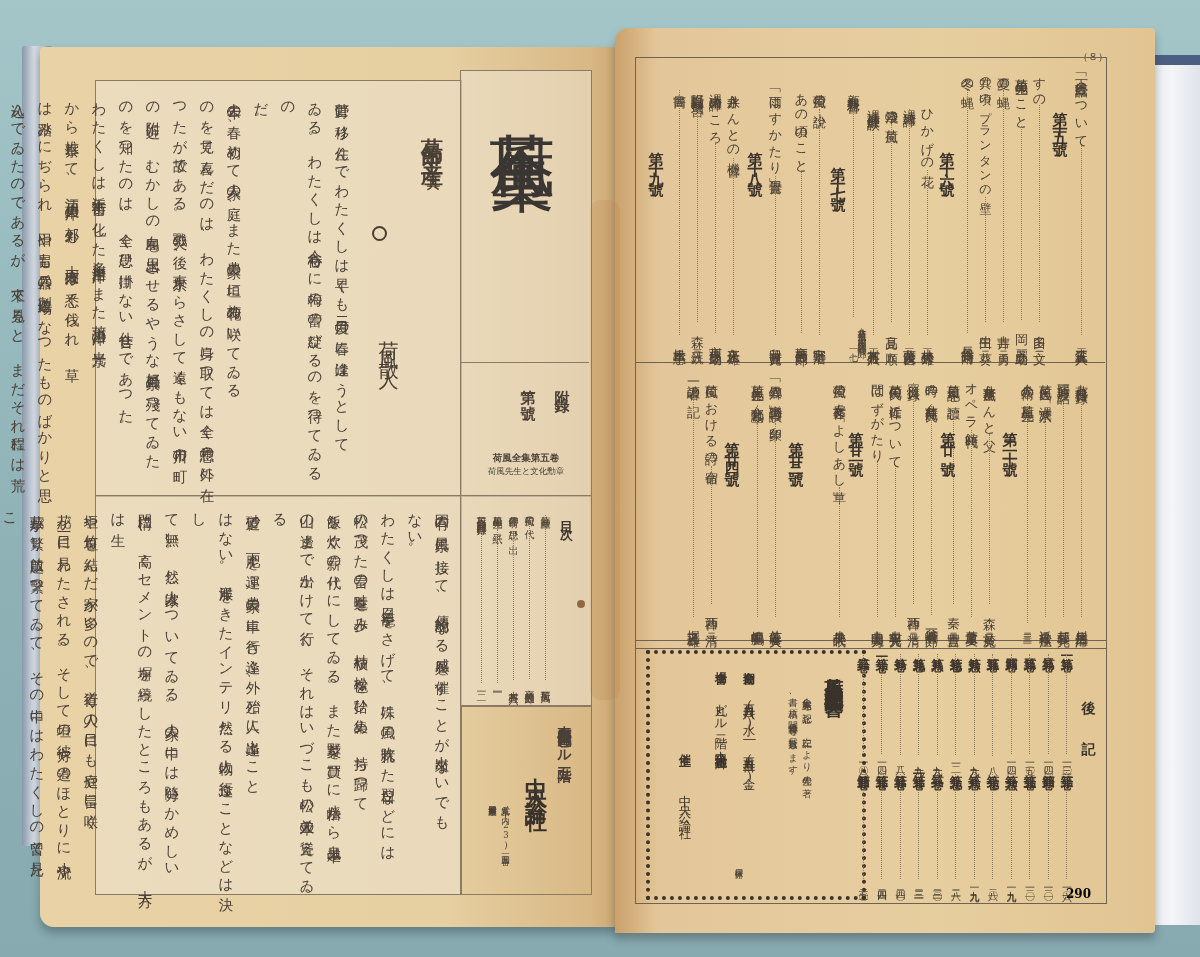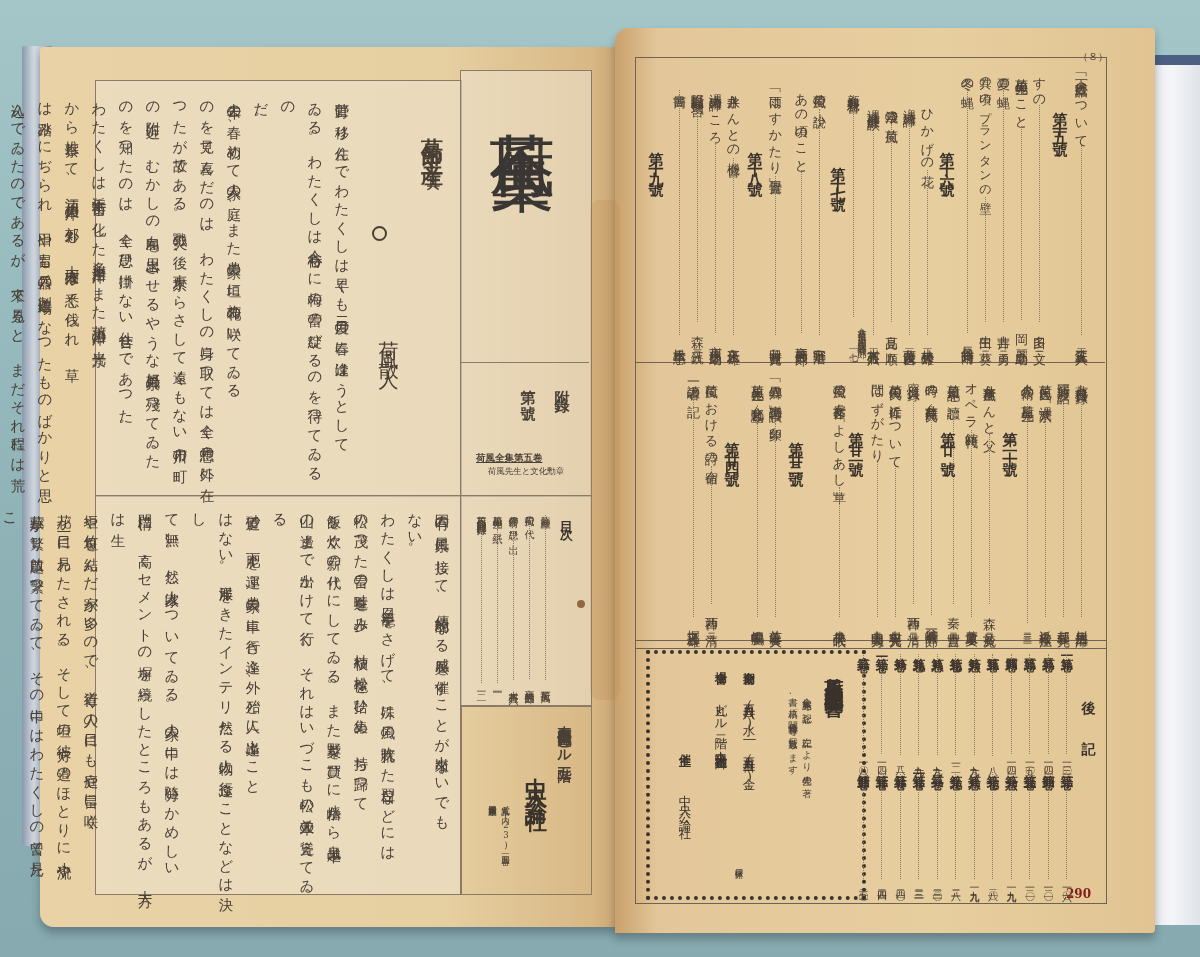--- a/index.html
+++ b/index.html
@@ -72,21 +72,21 @@
   .notice-title { position:absolute; font-size:19px; font-weight:bold; letter-spacing:2px; color:#3a332c; }
   .notice-small { position:absolute; font-size:9.5px; letter-spacing:1px; color:#4a4038; }
   .notice-lbl { position:absolute; font-size:12px; font-weight:bold; color:#3a332c; }
   .notice-val { position:absolute; font-size:12.5px; letter-spacing:1px; color:#3a332c; }
 
   .vol-col { position:absolute; font-size:12.5px; font-weight:bold; letter-spacing:1px; color:#3f362d; display:flex; flex-direction:column; align-items:center; }
   .vol-col .t { writing-mode:vertical-rl; text-orientation:upright; }
   .vol-col .d { flex:1; border-right:1px dotted #8a7b68; width:0; margin:3px 0; }
   .vol-col .p { writing-mode:vertical-rl; text-orientation:upright; font-size:10px; font-weight:normal; }
   .atogaki { position:absolute; font-size:14px; font-weight:bold; letter-spacing:1px; color:#3a332c; }
-  .page-num { position:absolute; left:1066px; top:887px; font-size:12px; font-weight:bold; color:#7f1d1d; }
+  .page-num { position:absolute; left:1066px; top:887px; font-size:12px; font-weight:bold; color:#000000; }
 
   .stain { position:absolute; border-radius:50%; background:rgba(150,100,50,.18); }
 </style>
 </head>
 <body>
 
 <div class="bg-grad"></div>
 <div class="cover-left"></div>
 <div class="cover-right"></div>
 <div class="cover-right-top"></div>
@@ -135,21 +135,21 @@
   <div>垣や竹垣を結んだ家が多いので、道行く人の目にも庭や畠に咲く</div>
   <div>花が一目に見わたされる。そして垣の彼方や道のほとりに小流や</div>
   <div>藪草が繁り放題に繁つてゐて、その中にはわたくしの曾て見たこ</div>
 
 </div>
 
 <div class="calli vt">荷風全集</div>
 <div style="position:absolute; left:461px; top:362px; width:128px; border-top:1px solid #8a7a66;"></div>
 <div class="supp vt" style="left:552px; top:378px;">附錄</div>
 <div class="supp vt" style="left:518px; top:378px;">第一號</div>
-<div class="series-line" style="left:476px; top:452px; width:100px; text-align:left; direction:rtl;text-decoration:underline;">荷風全集第五卷</div>
+<div class="series-line" style="left:476px; top:452px; width:100px; text-align:center; direction:rtl;">荷風全集第五卷</div>
 <div class="series-line" style="left:476px; top:466px; width:100px; text-align:center; font-weight:normal; font-size:8.5px; direction:rtl;">荷風先生と文化勳章</div>
 
 <div class="toc-head vt" style="left:557px; top:510px;">目次</div>
 <div class="toc-item" style="left:538px; top:508px;">
   <span class="vt">葛飾土産</span>
     <span class="dots"></span>
     <span class="vt">荷風散人</span>
     <span class="vt">一</span>
 </div>
 <div class="toc-item" style="left:522px; top:508px;">

